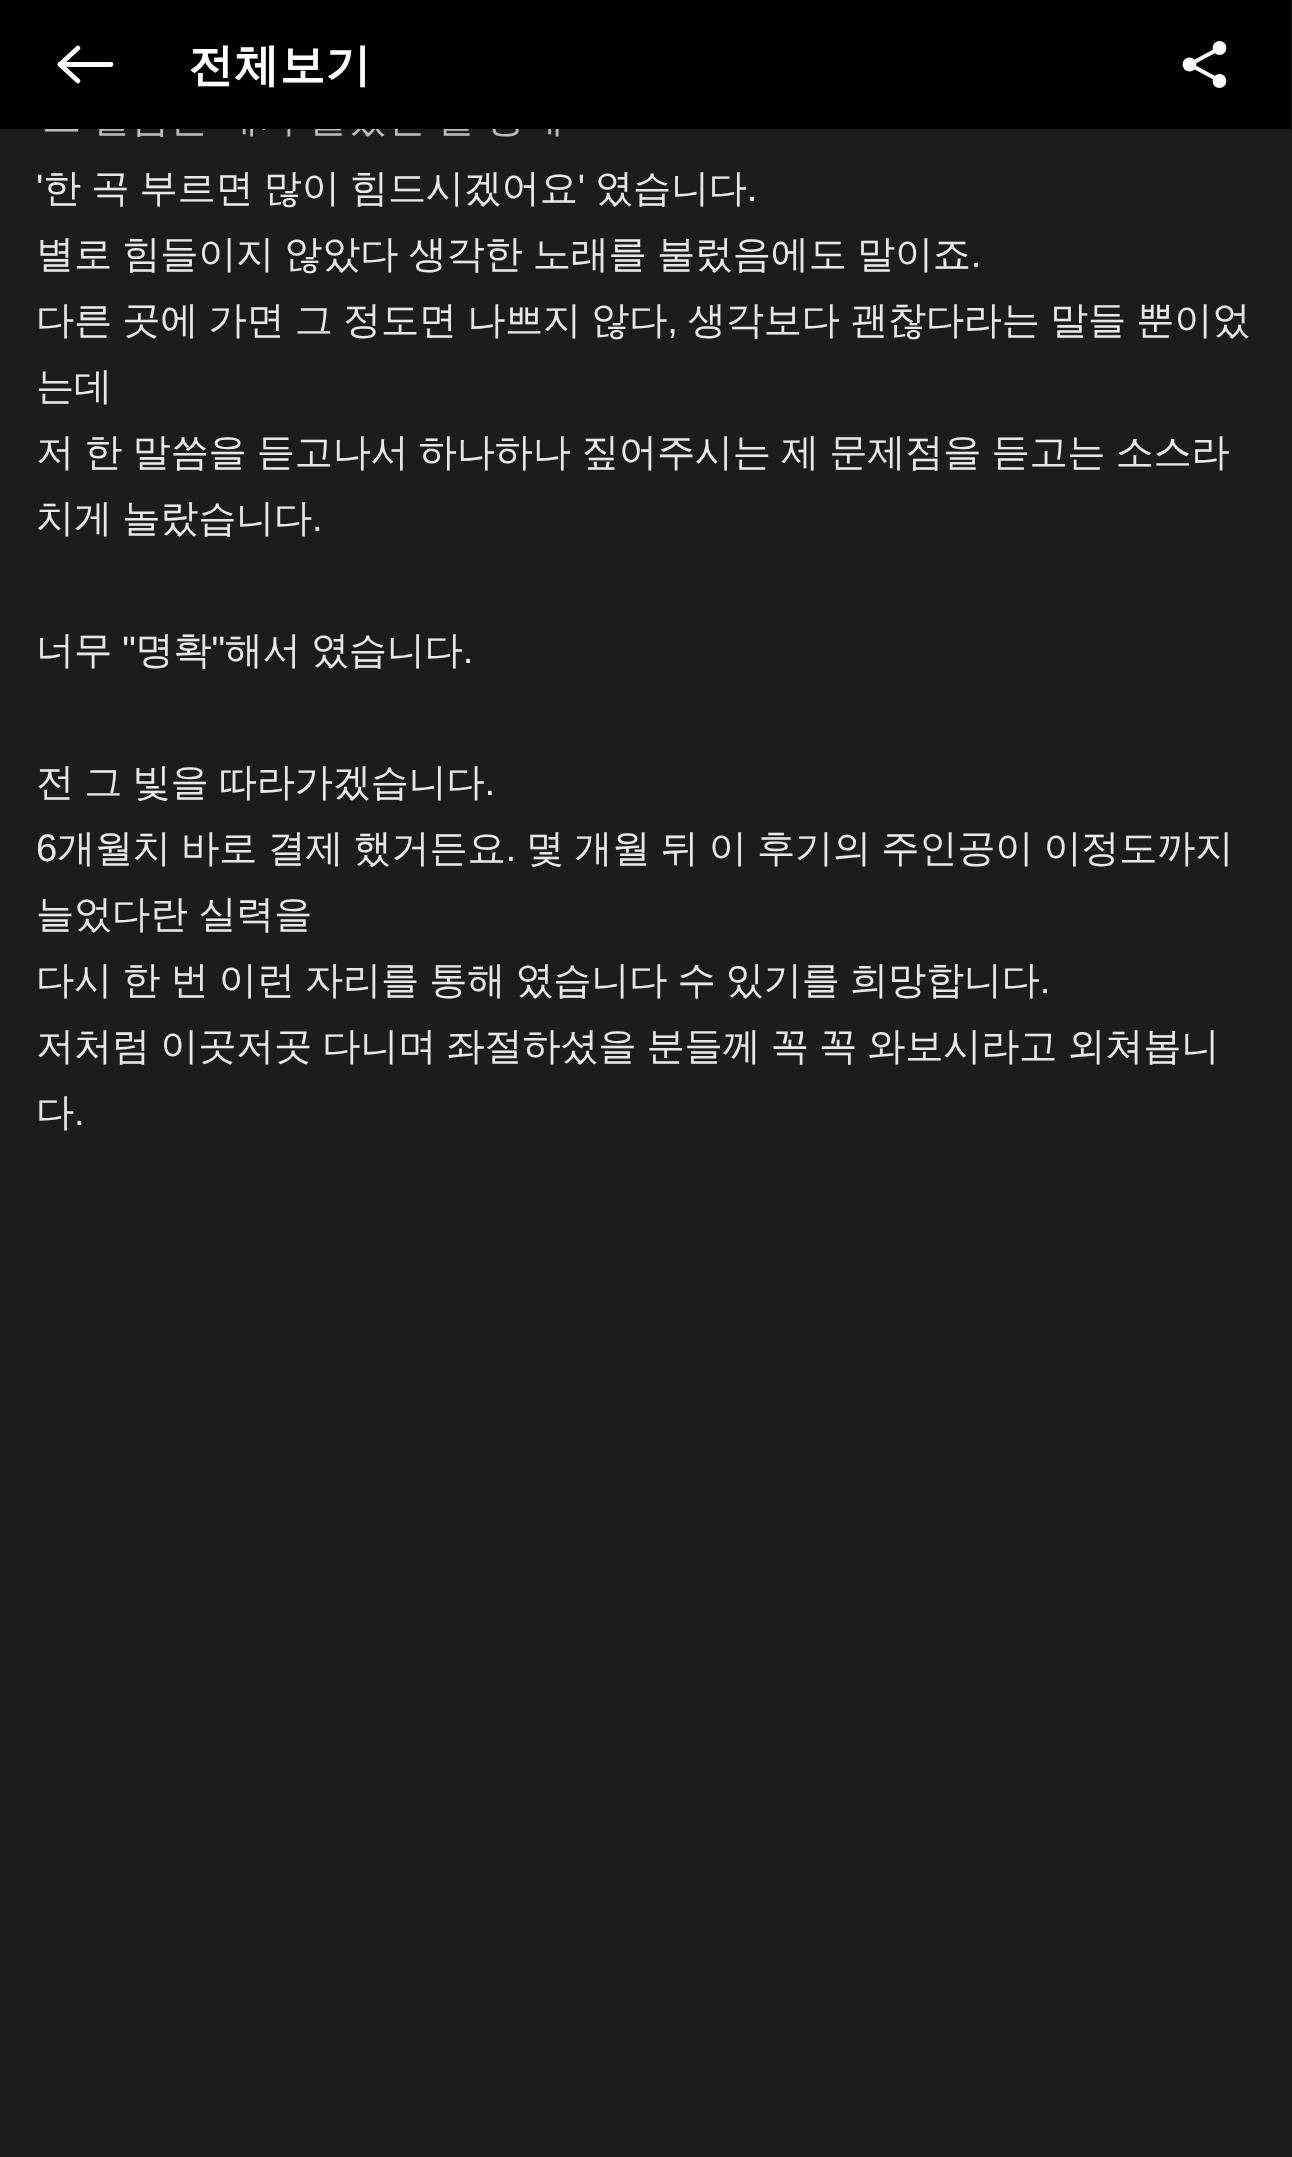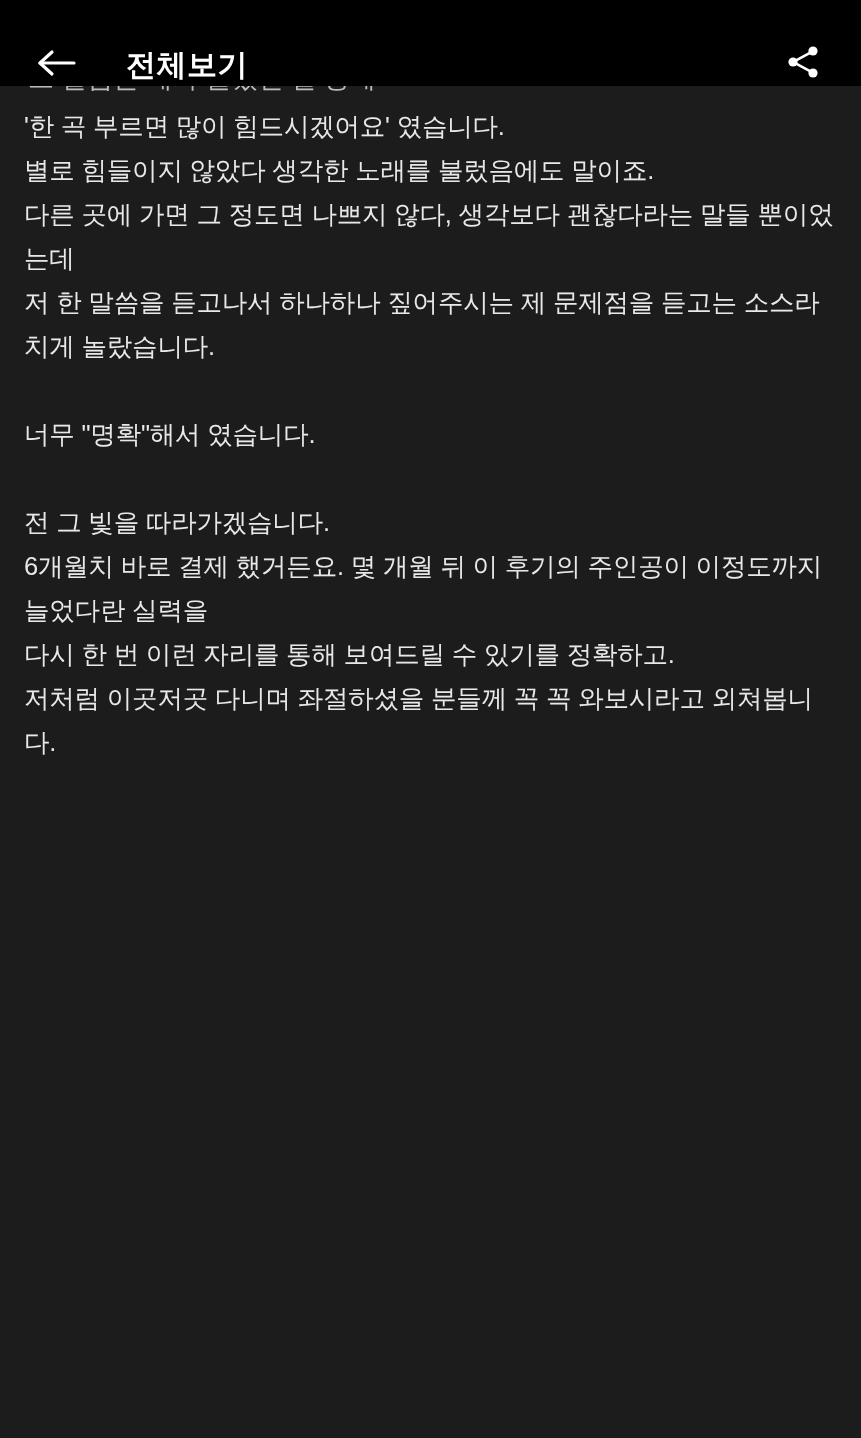--- a/index.html
+++ b/index.html
@@ -14,21 +14,21 @@
     overflow: hidden;
     font-family: "Liberation Sans", sans-serif;
     color: #ececec;
   }
 
   
   .appbar {
     height: 86px;
     background: #000000;
     display: flex;
-    align-items: flex-end;
+    align-items: center;
     padding: 0 26px 0 34px;
     position: relative;
   }
   .appbar .back-btn {
     width: 46px;
     height: 46px;
     display: flex;
     align-items: center;
     justify-content: center;
     cursor: pointer;
@@ -120,18 +120,18 @@
   </div>
 
   <div class="article">
     <p class="para">'한 곡 부르면 많이 힘드시겠어요' 였습니다.
 별로 힘들이지 않았다 생각한 노래를 불렀음에도 말이죠.
 다른 곳에 가면 그 정도면 나쁘지 않다, 생각보다 괜찮다라는 말들 뿐이었는데
 저 한 말씀을 듣고나서 하나하나 짚어주시는 제 문제점을 듣고는 소스라치게 놀랐습니다.</p>
     <p class="para">너무 "명확"해서 였습니다.</p>
     <p class="para">전 그 빛을 따라가겠습니다.
 6개월치 바로 결제 했거든요. 몇 개월 뒤 이 후기의 주인공이 이정도까지 늘었다란 실력을
-다시 한 번 이런 자리를 통해 보여드릴 수 있기를 정확하고.
+다시 한 번 이런 자리를 통해 였습니다 수 있기를 희망합니다.
 저처럼 이곳저곳 다니며 좌절하셨을 분들께 꼭 꼭 와보시라고 외쳐봅니다.</p>
 
   </div>
 
 </div>
 
 </body></html>

